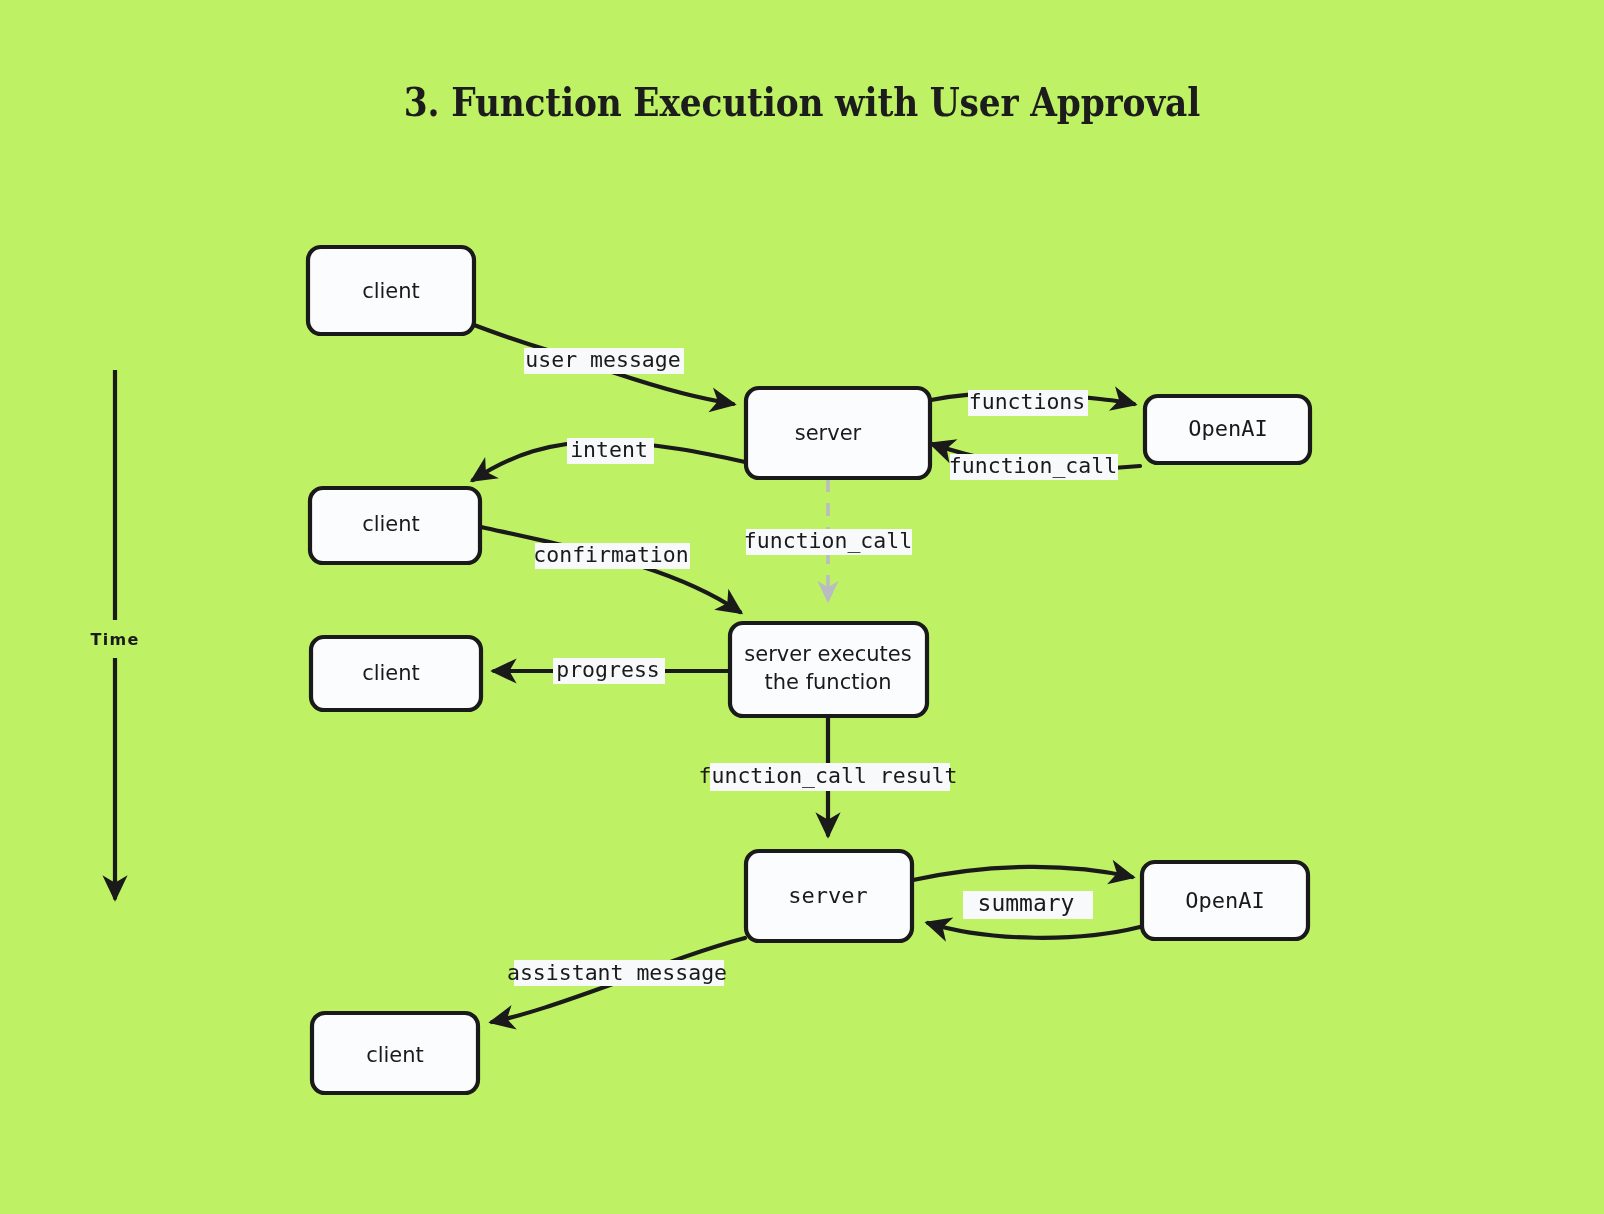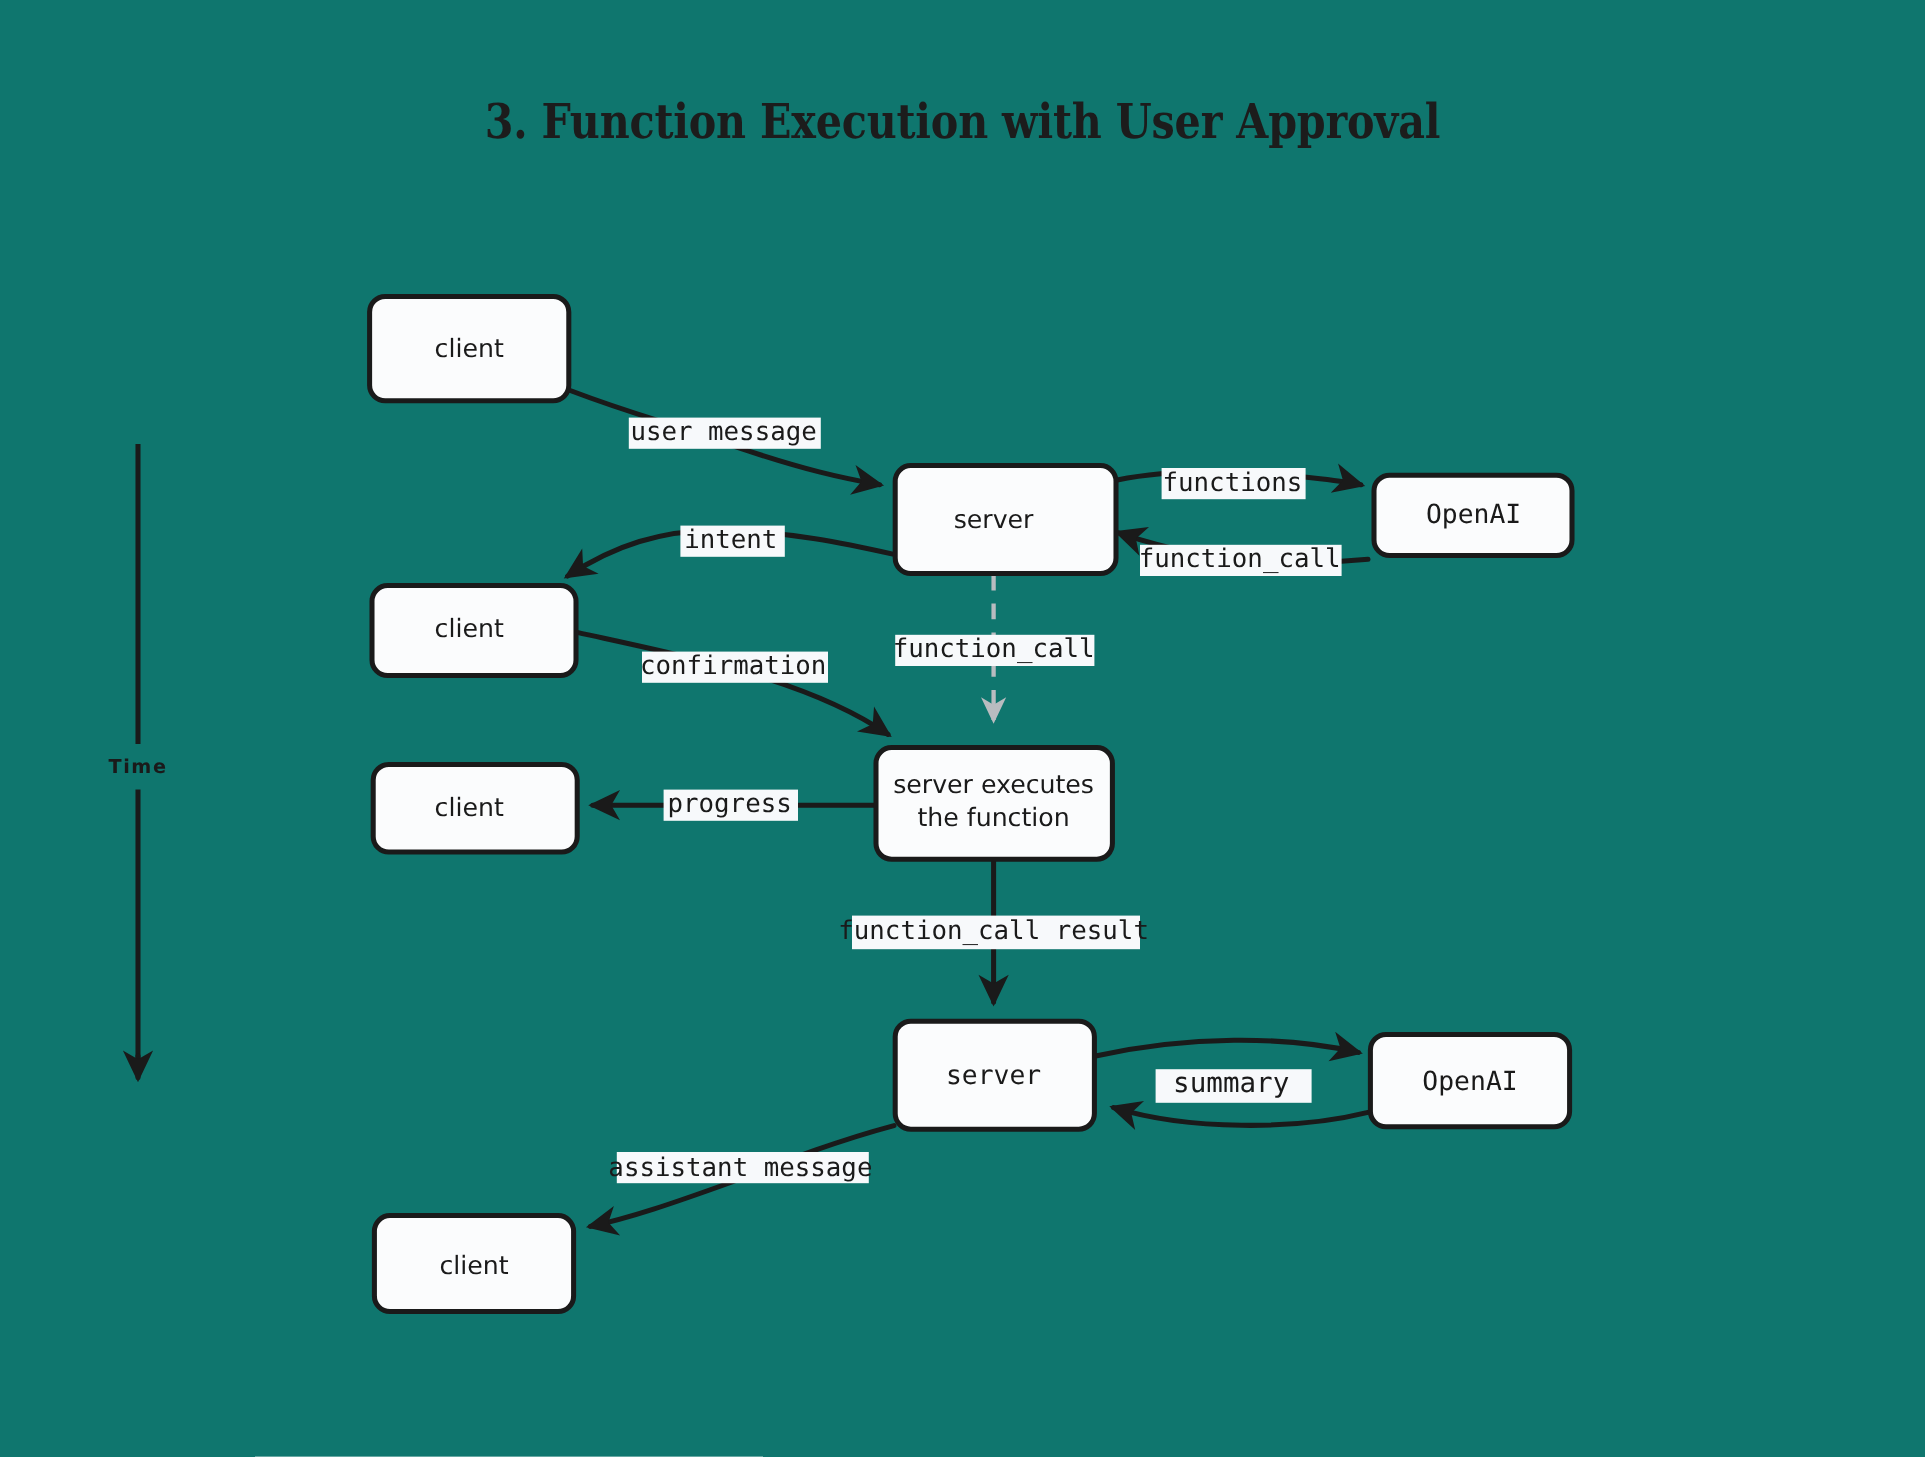--- a/index.html
+++ b/index.html
@@ -4,21 +4,21 @@
 <style>
   html, body {
     margin: 0;
     padding: 0;
     background: #f7f9fb;
   }
   #stage {
     position: relative;
     width: 1604px;
     height: 1214px;
-    background: #0f766e;
+    background: #bef264;
     overflow: hidden;
     font-family: "DejaVu Sans", sans-serif;
   }
   #diagram-title {
     position: absolute;
     left: 0;
     top: 78px;
     width: 1604px;
     text-align: center;
     font-family: "DejaVu Serif", serif;

